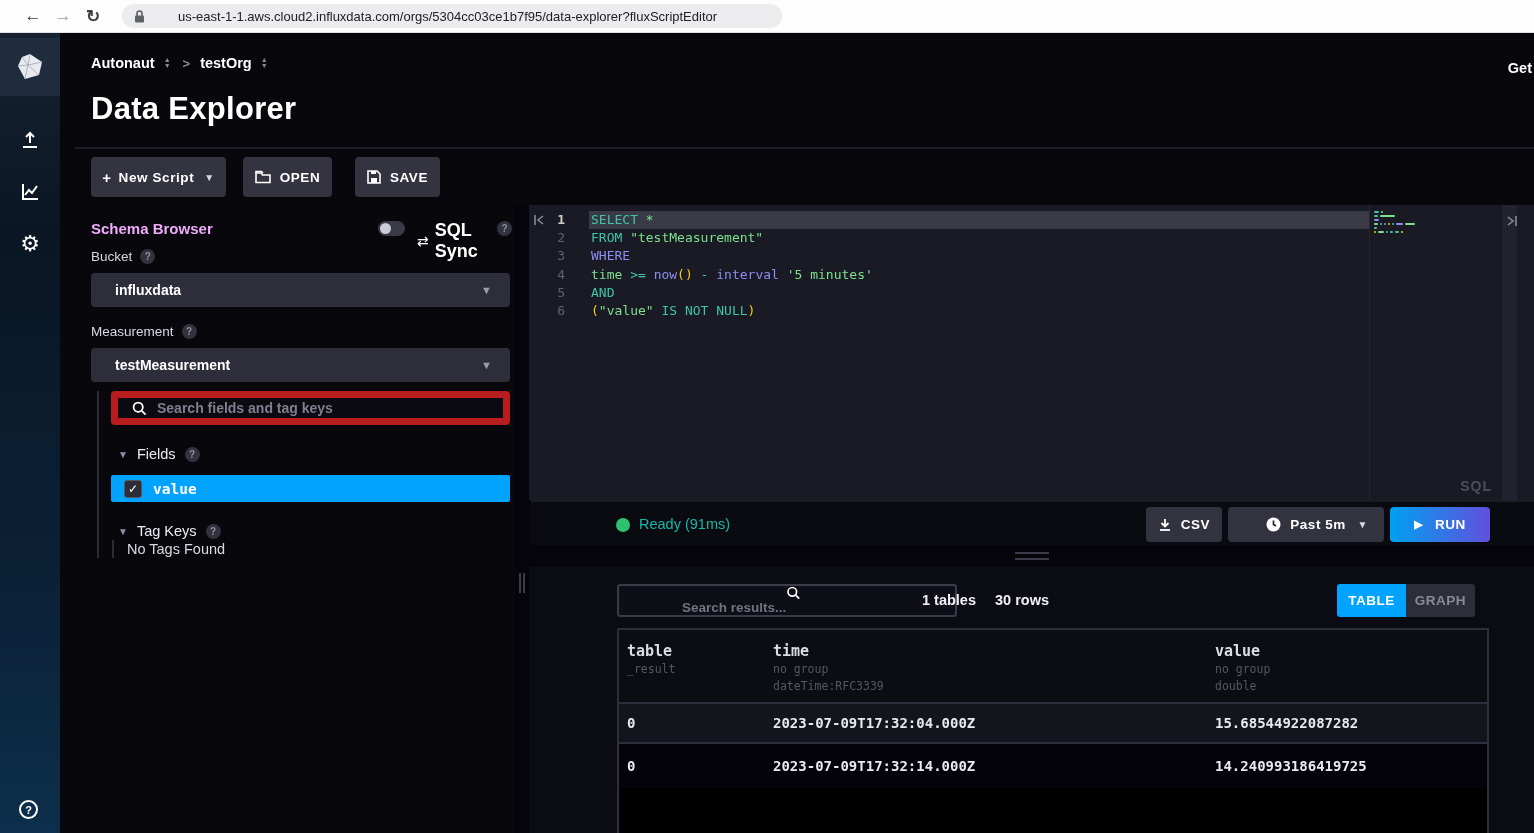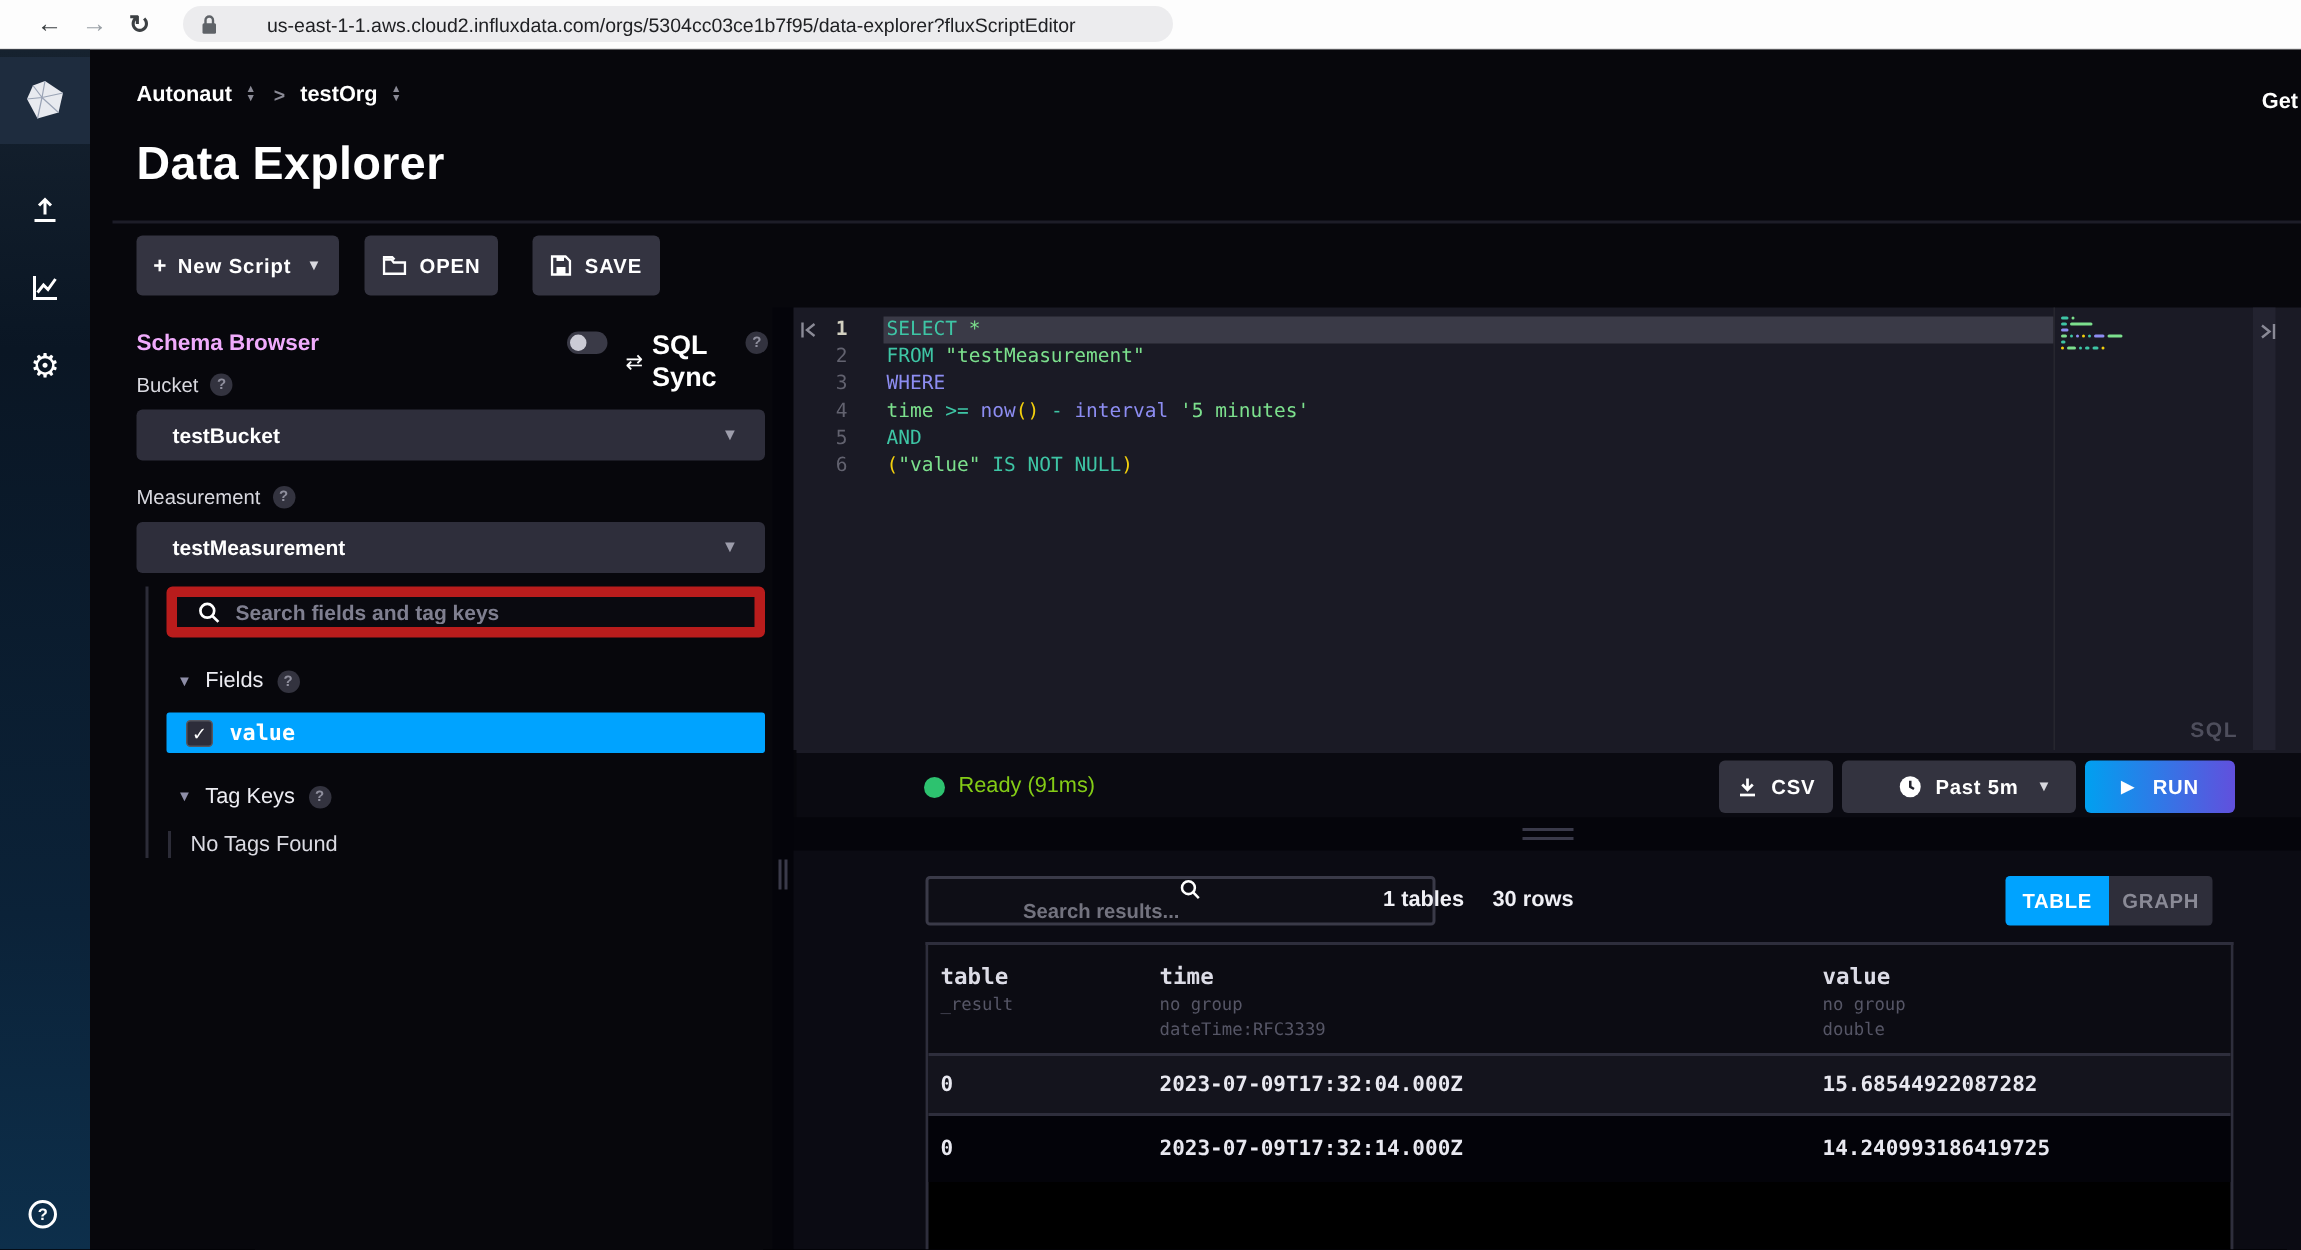--- a/index.html
+++ b/index.html
@@ -67,21 +67,21 @@
   .schema-search { position:relative; height:34px; border:7px solid #b91c1c; border-radius:4px; background:#0a0a10; display:flex; align-items:center; width:399px; }
   .schema-search svg { margin-left:14px; }
   .schema-search input, .results-search input { background:transparent; border:none; outline:none; color:#d8d8e0; font-size:14px; font-family:"Liberation Sans",sans-serif; margin-left:10px; width:300px; }
   .schema-search input::placeholder { color:#7f7f90; font-weight:bold; }
   .group-head { display:flex; align-items:center; gap:9px; margin-top:21px; padding-left:7px; }
   .group-caret { color:#8e8ea8; font-size:10px; cursor:pointer; }
   .group-label { color:#ececf2; font-size:14.5px; }
   .value-row { margin-top:13px; height:27px; background:#00a3ff; border-radius:2px; display:flex; align-items:center; cursor:pointer; }
   .checkbox { width:18px; height:18px; margin-left:13px; background:#2d2d3a; border:1px solid #55565f; border-radius:3px; color:#fff; font-size:12px; display:flex; align-items:center; justify-content:center; cursor:pointer; }
   .value-label { margin-left:11px; color:#fff; font-family:"DejaVu Sans Mono",monospace; font-weight:bold; font-size:14.5px; }
-  .subtree { margin-top:15px; margin-left:1px; border-left:2px solid #2c2c38; padding-left:13px; }
+  .subtree { margin-top:1px; margin-left:1px; border-left:2px solid #2c2c38; padding-left:13px; }
   .no-tags { color:#dadae2; font-size:14.5px; }
 
   
   .vdivider { position:absolute; left:455px; top:172px; bottom:0; width:14px; background:#04040a; }
   .vhandle { position:absolute; top:368px; left:4px; height:20px; width:6px; border-left:2px solid #3a3a4a; border-right:2px solid #3a3a4a; cursor:col-resize; }
 
   
   .editor { position:absolute; left:469px; right:0; top:172px; height:295px; background:#1a1a25; }
   .collapse-left { position:absolute; left:4px; top:9px; color:#8a8a96; cursor:pointer; }
   .code-lines { position:absolute; top:6px; left:0; right:0; font-family:"DejaVu Sans Mono",monospace; font-size:13px; }
@@ -98,21 +98,21 @@
   .minimap { position:absolute; right:118px; top:6px; width:42px; cursor:pointer; }
   .mini-row { display:flex; gap:2px; height:2px; margin-bottom:2px; }
   .mini-bar { height:2px; display:inline-block; border-radius:1px; }
   .right-strip { position:absolute; right:17px; top:0; bottom:0; width:15px; background:#232330; }
   .collapse-right { position:absolute; right:16px; top:10px; color:#8a8a96; cursor:pointer; }
   .lang-label { position:absolute; right:42px; bottom:6px; color:#4e4e5c; font-weight:bold; font-size:14px; letter-spacing:1px; }
 
   
   .statusbar { position:absolute; left:471px; right:0; top:467px; height:45px; background:#0a0a11; border-top:2px solid #1b1b26; }
   .status-dot { position:absolute; left:85px; top:16px; width:14px; height:14px; border-radius:50%; background:#2dc26f; }
-  .status-text { position:absolute; left:108px; top:14px; color:#84cc16; font-size:14.5px; }
+  .status-text { position:absolute; left:108px; top:14px; color:#14b8a6; font-size:14.5px; }
   .sb-buttons { position:absolute; right:44px; top:5px; display:flex; gap:6px; }
   .sb-btn { height:35px; background:#33333f; border-radius:4px; color:#fff; font-weight:bold; font-size:13.5px; letter-spacing:.5px; display:flex; align-items:center; justify-content:center; cursor:pointer; }
   .btn-csv { width:76px; }
   .btn-range { width:156px; position:relative; }
   .btn-range .range-caret { position:absolute; right:16px; font-size:10px; color:#d8d8de; }
   .btn-run { width:100px; background:linear-gradient(90deg,#00a0f0,#6150dd); }
   .run-play { font-size:11px; margin-right:12px; }
   .sb-ic { margin-right:9px; display:flex; }
 
   
@@ -251,21 +251,21 @@
             <span class="sync-label">SQL Sync</span>
           </span>
           <span class="qmark">?</span>
         </div>
 
         <div class="field-label-row row-bucket">
           <span>Bucket</span>
           <span class="qmark">?</span>
         </div>
         <div class="select-box">
-          <span class="sel-text">testBucket</span>
+          <span class="sel-text">influxdata</span>
           <span class="sel-caret">▼</span>
         </div>
 
         <div class="field-label-row row-meas">
           <span>Measurement</span>
           <span class="qmark">?</span>
         </div>
         <div class="select-box">
           <span class="sel-text">testMeasurement</span>
           <span class="sel-caret">▼</span>

